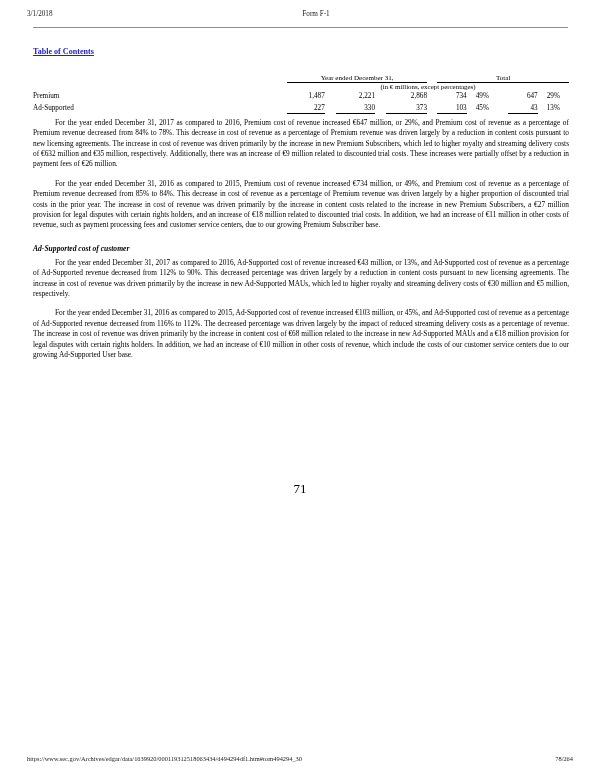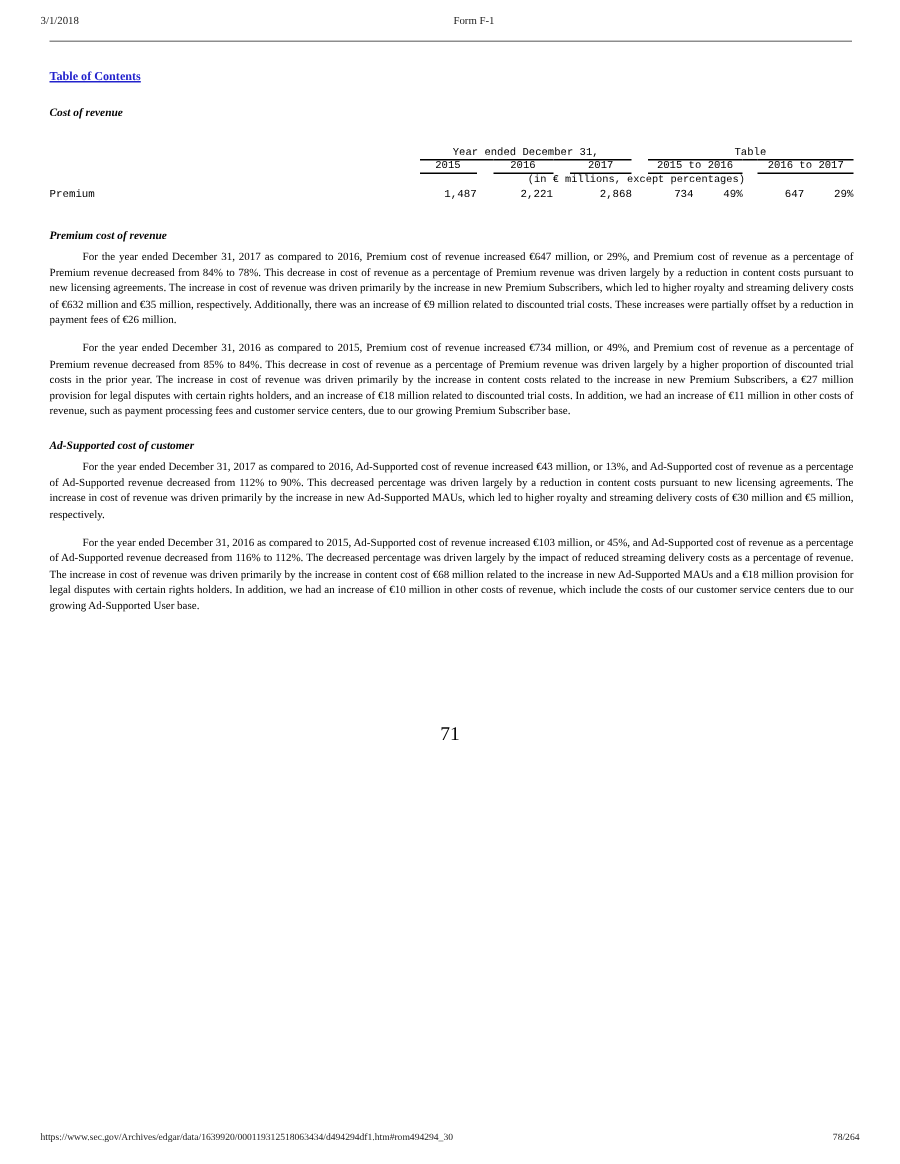--- a/index.html
+++ b/index.html
@@ -96,35 +96,35 @@
     -webkit-hyphens: none;
     hyphens: none;
   }
   p.body.last { margin-bottom: 0; }
 
   .gap-before { margin-top: 12px; }
 
   
   table.fin {
     border-collapse: collapse;
-    font-family: Liberation Mono, monospace;
+    font-family: Liberation Serif, serif;
     font-size: 7.2px;
     width: 536px;
-    margin-top: 18px;
+    margin-top: 4px;
   }
   table.fin td, table.fin th {
     padding: 0;
     font-weight: normal;
     vertical-align: bottom;
     white-space: nowrap;
   }
 
   .lbl-col { width: 286px; text-align: left; padding-left: 0; }
   .num { text-align: right; }
-  .pct { text-align: right; }
+  .pct { text-align: center; }
 
   .c-2015 { width: 40px; }
   .c-2016 { width: 42px; }
   .c-2017 { width: 44px; }
   .c-chg1 { width: 32px; }
   .c-pct1 { width: 34px; }
   .c-chg2 { width: 32px; }
   .c-pct2 { width: 34px; }
   .sp { width: 12px; }
 
@@ -205,21 +205,20 @@
   <div class="print-header">
     <span class="ph-date">3/1/2018</span>
     <span class="ph-title">Form F-1</span>
   </div>
   <div class="head-rule"></div>
 
   <div class="content">
 
     <a class="toc-link" href="#">Table of Contents</a>
 
-    <div class="sec-head">Cost of revenue</div>
 
     <table class="fin">
       <colgroup>
         <col class="lbl-col">
           <col class="c-2015">
           <col class="sp">
           <col class="c-2016">
           <col class="sp">
           <col class="c-2017">
           <col class="sp">
@@ -227,33 +226,21 @@
           <col class="c-pct1">
           <col class="sp">
           <col class="c-chg2">
           <col class="c-pct2">
       </colgroup>
       <thead>
         <tr>
           <td></td>
           <td class="hdr-grp rule" colspan="5">Year ended December 31,</td>
           <td></td>
-          <td class="hdr-grp rule" colspan="5">Table</td>
-        </tr>
-        <tr>
-          <td></td>
-          <td class="hdr-yr">2015</td>
-          <td></td>
-          <td class="hdr-yr">2016</td>
-          <td></td>
-          <td class="hdr-yr">2017</td>
-          <td></td>
-          <td class="hdr-yr" colspan="2">2015 to 2016</td>
-          <td></td>
-          <td class="hdr-yr" colspan="2">2016 to 2017</td>
+          <td class="hdr-grp rule" colspan="5">Total</td>
         </tr>
         <tr>
           <td></td>
           <td class="units" colspan="11">(in € millions, except percentages)</td>
         </tr>
       </thead>
       <tbody>
         <tr class="datarow">
           <td class="lbl-col">Premium</td>
           <td class="num">1,487</td>
@@ -261,27 +248,40 @@
           <td class="num">2,221</td>
           <td></td>
           <td class="num">2,868</td>
           <td></td>
           <td class="num">734</td>
           <td class="pct">49%</td>
           <td></td>
           <td class="num">647</td>
           <td class="pct">29%</td>
         </tr>
+        <tr class="datarow">
+          <td class="lbl-col">Ad-Supported</td>
+          <td class="num ul-single">227</td>
+          <td></td>
+          <td class="num ul-single">330</td>
+          <td></td>
+          <td class="num ul-single">373</td>
+          <td></td>
+          <td class="num ul-single">103</td>
+          <td class="pct">45%</td>
+          <td></td>
+          <td class="num ul-single">43</td>
+          <td class="pct">13%</td>
+        </tr>
         <tr class="spacer">
             <td colspan="12"></td>
           </tr>
       </tbody>
     </table>
 
-    <div class="sec-head gap-before">Premium cost of revenue</div>
 
     <p class="body">For the year ended December 31, 2017 as compared to 2016, Premium cost of revenue increased €647 million, or 29%, and Premium cost of revenue as a percentage of Premium revenue decreased from 84% to 78%. This decrease in cost of revenue as a percentage of Premium revenue was driven largely by a reduction in content costs pursuant to new licensing agreements. The increase in cost of revenue was driven primarily by the increase in new Premium Subscribers, which led to higher royalty and streaming delivery costs of €632 million and €35 million, respectively. Additionally, there was an increase of €9 million related to discounted trial costs. These increases were partially offset by a reduction in payment fees of €26 million.</p>
     <p class="body">For the year ended December 31, 2016 as compared to 2015, Premium cost of revenue increased €734 million, or 49%, and Premium cost of revenue as a percentage of Premium revenue decreased from 85% to 84%. This decrease in cost of revenue as a percentage of Premium revenue was driven largely by a higher proportion of discounted trial costs in the prior year. The increase in cost of revenue was driven primarily by the increase in content costs related to the increase in new Premium Subscribers, a €27 million provision for legal disputes with certain rights holders, and an increase of €18 million related to discounted trial costs. In addition, we had an increase of €11 million in other costs of revenue, such as payment processing fees and customer service centers, due to our growing Premium Subscriber base.</p>
 
     <div class="sec-head gap-before">Ad-Supported cost of customer</div>
 
     <p class="body">For the year ended December 31, 2017 as compared to 2016, Ad-Supported cost of revenue increased €43 million, or 13%, and Ad-Supported cost of revenue as a percentage of Ad-Supported revenue decreased from 112% to 90%. This decreased percentage was driven largely by a reduction in content costs pursuant to new licensing agreements. The increase in cost of revenue was driven primarily by the increase in new Ad-Supported MAUs, which led to higher royalty and streaming delivery costs of €30 million and €5 million, respectively.</p>
     <p class="body last">For the year ended December 31, 2016 as compared to 2015, Ad-Supported cost of revenue increased €103 million, or 45%, and Ad-Supported cost of revenue as a percentage of Ad-Supported revenue decreased from 116% to 112%. The decreased percentage was driven largely by the impact of reduced streaming delivery costs as a percentage of revenue. The increase in cost of revenue was driven primarily by the increase in content cost of €68 million related to the increase in new Ad-Supported MAUs and a €18 million provision for legal disputes with certain rights holders. In addition, we had an increase of €10 million in other costs of revenue, which include the costs of our customer service centers due to our growing Ad-Supported User base.</p>
 
   </div>

